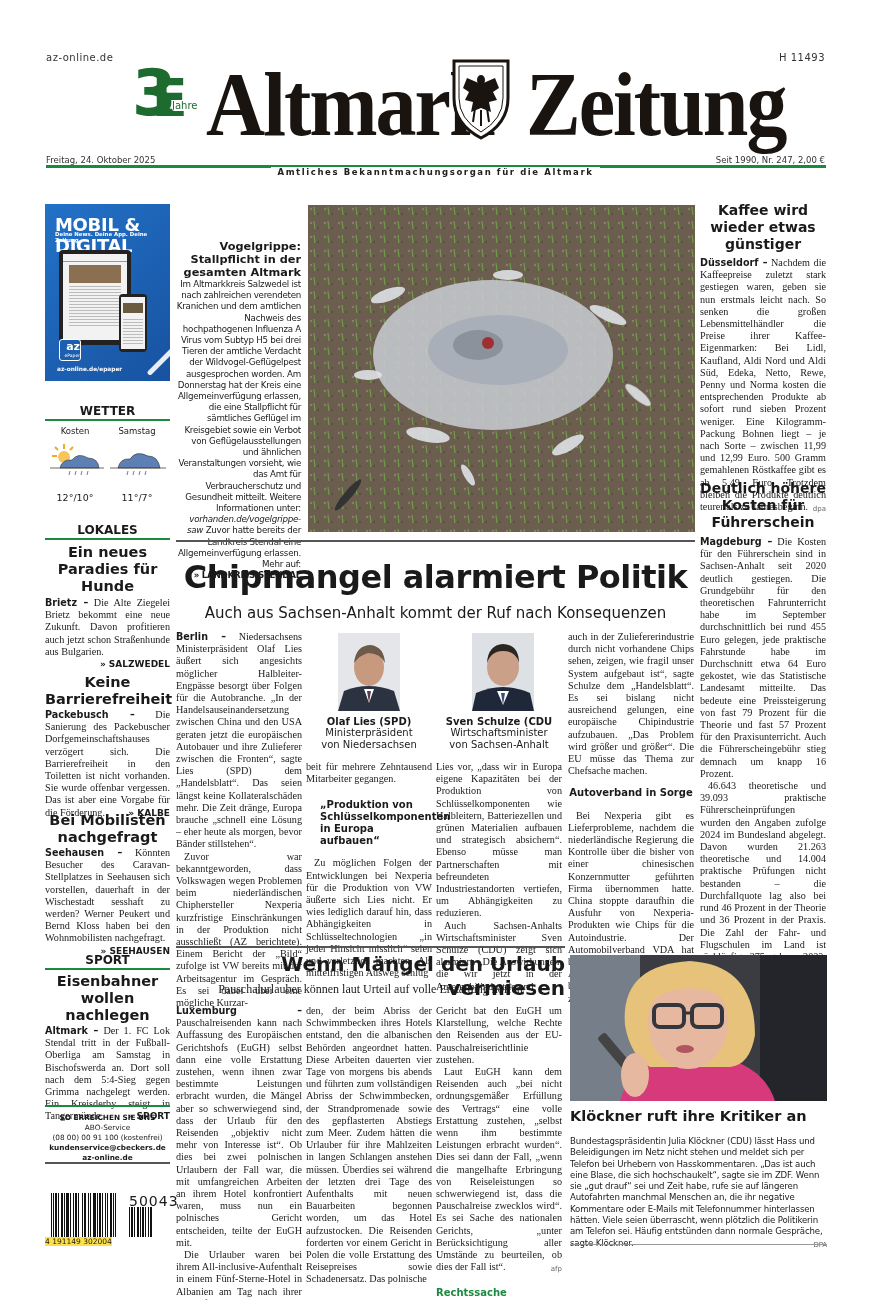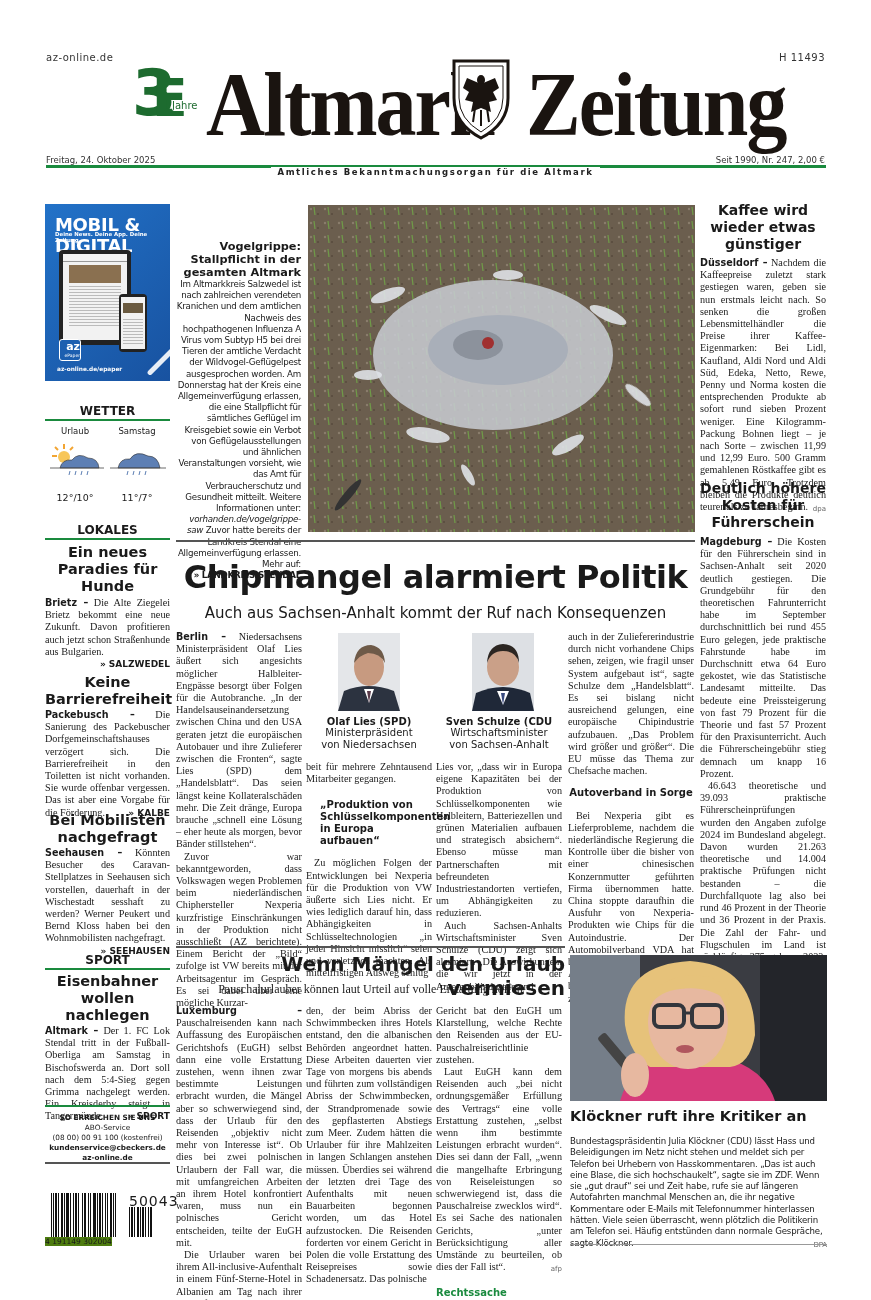--- a/index.html
+++ b/index.html
@@ -80,21 +80,21 @@
     <div style="font-family:'DejaVu Sans',sans-serif;font-weight:bold;font-size:11px;color:#fff;line-height:13px;">az</div>
     <div style="font-family:'DejaVu Sans',sans-serif;font-size:4.5px;color:#fff;">ePaper</div>
   </div>
   <div class="abs" style="left:12px;top:162px;font-family:'DejaVu Sans',sans-serif;font-weight:bold;font-size:5.8px;color:#fff;">az-online.de/epaper</div>
   <div class="abs" style="left:96px;top:150px;width:50px;height:5px;background:#fff;transform:rotate(-45deg);border-radius:3px;opacity:.9;"></div>
 </div>
 
 <div class="abs sec-head" style="left:45px;top:404px;width:125px;">WETTER</div>
 <div class="abs green-rule" style="left:45px;top:419px;width:125px;height:2px;"></div>
 <div class="abs" style="left:44px;top:426px;">
-  <div class="weather-day">Urlaub</div>
+  <div class="weather-day">Kosten</div>
   <svg class="abs" style="left:2px;top:16px;" width="60" height="36" viewBox="0 0 60 36">
     <g stroke="#f2a533" stroke-width="2">
         <line x1="18" y1="2" x2="18" y2="7"></line>
         <line x1="6" y1="14" x2="11" y2="14"></line>
         <line x1="9" y1="5" x2="12" y2="8"></line>
         <line x1="27" y1="5" x2="24" y2="8"></line>
       </g>
     <circle cx="18" cy="15" r="6" fill="#f7c65a"></circle>
     <path d="M14 26 Q16 17 26 18 Q32 10 42 16 Q52 16 53 26 Z" fill="#5d7fb4" stroke="#333" stroke-width="0.6"></path>
     <line x1="4" y1="26" x2="58" y2="26" stroke="#444" stroke-width="0.8"></line>
@@ -187,21 +187,21 @@
       <div style="position: absolute; left: 2px; top: 0px; width: 2px; height: 100%; background: rgb(17, 17, 17);"></div>
       <div style="position: absolute; left: 5px; top: 0px; width: 1px; height: 100%; background: rgb(17, 17, 17);"></div>
       <div style="position: absolute; left: 8px; top: 0px; width: 2px; height: 100%; background: rgb(17, 17, 17);"></div>
       <div style="position: absolute; left: 11px; top: 0px; width: 1px; height: 100%; background: rgb(17, 17, 17);"></div>
       <div style="position: absolute; left: 13px; top: 0px; width: 2px; height: 100%; background: rgb(17, 17, 17);"></div>
       <div style="position: absolute; left: 16px; top: 0px; width: 1px; height: 100%; background: rgb(17, 17, 17);"></div>
       <div style="position: absolute; left: 19px; top: 0px; width: 1px; height: 100%; background: rgb(17, 17, 17);"></div>
       <div style="position: absolute; left: 21px; top: 0px; width: 2px; height: 100%; background: rgb(17, 17, 17);"></div>
     </div>
   <div class="abs" style="left:84px;top:0;font-family:'DejaVu Sans',sans-serif;font-size:14px;letter-spacing:1px;">50043</div>
-  <div class="abs" style="left:0;top:44px;font-family:'DejaVu Sans',sans-serif;font-size:7.5px;background:#4d7c0f;">4 191149 302004</div>
+  <div class="abs" style="left:0;top:44px;font-family:'DejaVu Sans',sans-serif;font-size:7.5px;background:#fde047;">4 191149 302004</div>
 </div>
 
 <div class="abs" style="left:176px;top:240px;width:125px;text-align:right;">
   <div style="font-family:'DejaVu Sans',sans-serif;font-weight:bold;font-size:11.3px;line-height:13px;">Vogelgrippe: Stallpflicht in der gesamten Altmark</div>
   <div style="font-family:'DejaVu Sans',sans-serif;font-size:8.7px;line-height:11.2px;letter-spacing:-0.25px;">
     <span>Im Altmarkkreis Salzwedel ist nach zahlreichen verendeten Kranichen und dem amtlichen Nachweis des hochpathogenen Influenza A Virus vom Subtyp H5 bei drei Tieren der amtliche Verdacht der Wildvogel-Geflügelpest ausgesprochen worden. Am Donnerstag hat der Kreis eine Allgemeinverfügung erlassen, die eine Stallpflicht für sämtliches Geflügel im Kreisgebiet sowie ein Verbot von Geflügelausstellungen und ähnlichen Veranstaltungen vorsieht, wie das Amt für Verbraucherschutz und Gesundheit mitteilt. Weitere Informationen unter:</span>
     <i>vorhanden.de/vogelgrippe-saw</i>
     <span>Zuvor hatte bereits der Landkreis Stendal eine Allgemeinverfügung erlassen. Mehr auf:</span>
     <b style="display:block;">» LANDKREIS STENDAL</b>
   </div>

